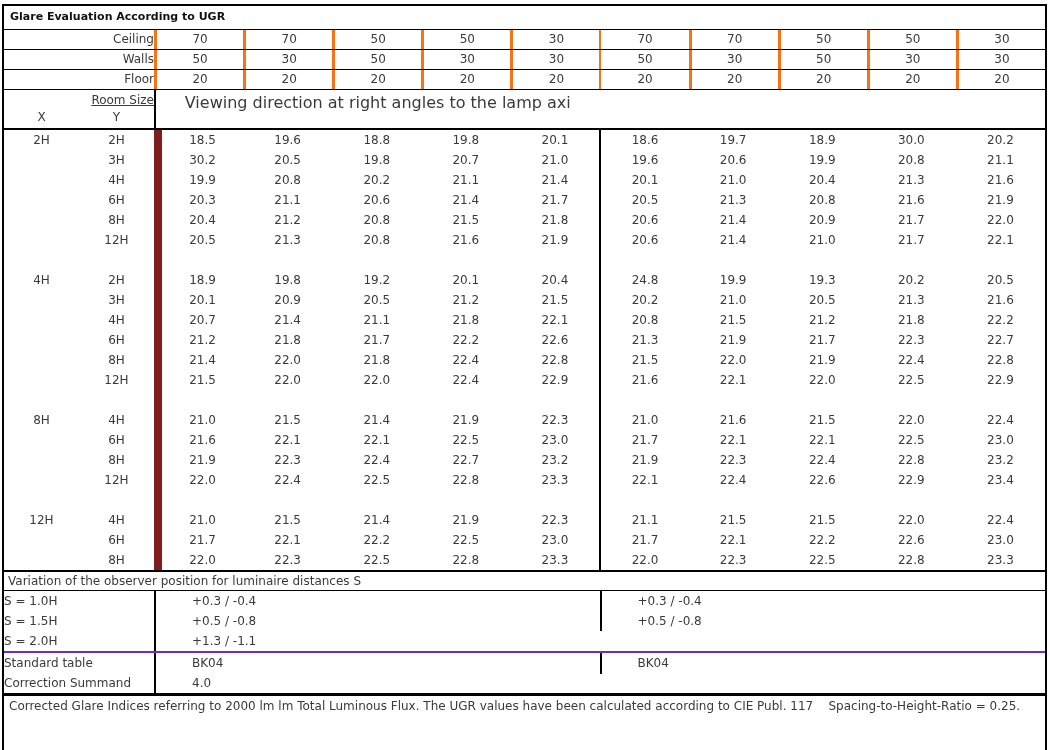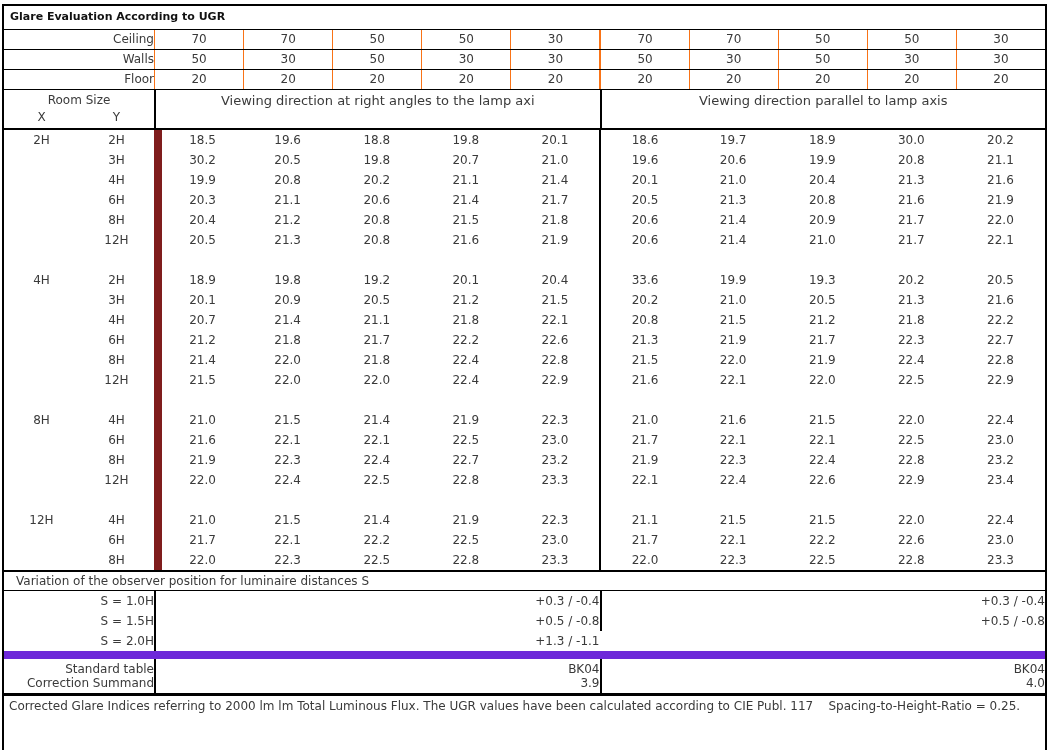--- a/index.html
+++ b/index.html
@@ -15,41 +15,41 @@
     border:2px solid #000; box-sizing:border-box;
     background:#fff;
   }
   .row { display:grid; box-sizing:border-box; }
   .r-title {
     display:block; height:24px; line-height:22px;
     padding-left:6px; font-weight:bold; font-size:11px; color:#111;
     border-bottom:1px solid #000;
   }
   .r-surface { grid-template-columns:150px repeat(10,1fr); height:20px; border-bottom:1px solid #000; }
-  .r-surface .cell { border-left:1px solid #f97316; text-align:center; line-height:19px; font-size:12px; box-sizing:border-box; }
+  .r-surface .cell { border-left:3px solid #f97316; text-align:center; line-height:19px; font-size:12px; box-sizing:border-box; }
   .r-surface .cell.thick { border-left-width:2px; }
   .r-surface .label { border-left:none; text-align:right; padding-left:5px; }
   .r-head { grid-template-columns:150px 1fr 1fr; height:40px; border-bottom:2px solid #000; }
   .h-room { font-size:12px; }
-  .h-room-title { text-align:center; padding-top:3px; height:17px; }
+  .h-room-title { text-align:right; padding-top:3px; height:17px;text-decoration:underline; }
   .h-xy { display:grid; grid-template-columns:75px 75px; }
   .h-xy span { text-align:center; }
-  .h-half { border-left:2px solid #000; text-align:center; padding-top:3px; font-size:13px; box-sizing:border-box; }
+  .h-half { border-left:2px solid #000; text-align:center; padding-top:3px; font-size:16px; box-sizing:border-box; }
   .r-data { grid-template-columns:75px 75px repeat(10,1fr); height:20px; }
   .dcell { text-align:center; line-height:20px; font-size:12px; box-sizing:border-box; }
   .dcell.first { border-left:8px solid #7f1d1d; }
   .dcell.thick { border-left:2px solid #000; }
   .r-vartitle {
     display:block; height:21px; line-height:18px;
     border-top:2px solid #000; border-bottom:1px solid #000;
-    padding-left:12px; font-size:12px;
+    padding-left:4px; font-size:12px;
   }
-  .r-mid { grid-template-columns:150px 1fr 1fr; height:20px; font-size:12px; line-height:20px; text-align:right; }
+  .r-mid { grid-template-columns:150px 1fr 1fr; height:20px; font-size:12px; line-height:20px; text-align:left; }
   .r-mid .mcell { border-left:2px solid #000; box-sizing:border-box;padding-left:36px; }
-  .r-mid.topline { border-top:8px solid #6d28d9; height:22px; line-height:21px; }
+  .r-mid.topline { border-top:2px solid #6d28d9; height:22px; line-height:21px; }
   .footer-frame {
     margin:0 3px 0 2px; width:1045px; height:57px;
     border:2px solid #000; border-top:1px solid #000;
     box-sizing:border-box; background:#fff;
     padding:2px 5px; font-size:12px; white-space:pre-wrap; line-height:16px;
   }
 </style>
 </head>
 <body>
 
@@ -103,21 +103,20 @@
 
     <div class="row r-head">
       <div class="h-room">
         <div class="h-room-title">Room Size</div>
         <div class="h-xy">
           <span>X</span>
           <span>Y</span>
         </div>
       </div>
       <div class="h-half">Viewing direction at right angles to the lamp axi</div>
-      <div class="h-half">Viewing direction parallel to lamp axis</div>
     </div>
 
     <div id="data-rows">
         <div class="row r-data">
           <div class="dcell">2H</div>
           <div class="dcell">2H</div>
           <div class="dcell first">18.5</div>
           <div class="dcell">19.6</div>
           <div class="dcell">18.8</div>
           <div class="dcell">19.8</div>
@@ -213,21 +212,21 @@
           <div class="dcell"></div>
         </div>
         <div class="row r-data">
           <div class="dcell">4H</div>
           <div class="dcell">2H</div>
           <div class="dcell first">18.9</div>
           <div class="dcell">19.8</div>
           <div class="dcell">19.2</div>
           <div class="dcell">20.1</div>
           <div class="dcell">20.4</div>
-          <div class="dcell thick">33.6</div>
+          <div class="dcell thick">24.8</div>
           <div class="dcell">19.9</div>
           <div class="dcell">19.3</div>
           <div class="dcell">20.2</div>
           <div class="dcell">20.5</div>
         </div>
         <div class="row r-data">
           <div class="dcell"></div>
           <div class="dcell">3H</div>
           <div class="dcell first">20.1</div>
           <div class="dcell">20.9</div>
@@ -444,21 +443,20 @@
       </div>
 
     <div id="summary-rows">
         <div class="row r-mid topline">
           <div class="mlabel">Standard table</div>
           <div class="mcell">BK04</div>
           <div class="mcell">BK04</div>
         </div>
         <div class="row r-mid">
           <div class="mlabel">Correction Summand</div>
-          <div class="mcell">3.9</div>
           <div class="mcell">4.0</div>
         </div>
       </div>
 
   </div>
 
   <div class="footer-frame">Corrected Glare Indices referring to 2000 lm lm Total Luminous Flux. The UGR values have been calculated according to CIE Publ. 117    Spacing-to-Height-Ratio = 0.25.</div>
 
 </div>
 

